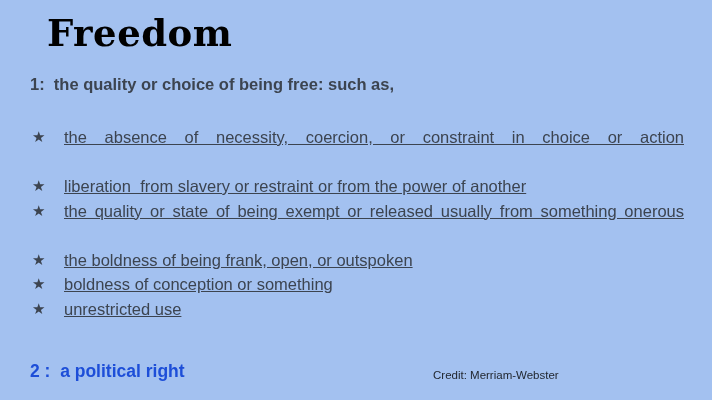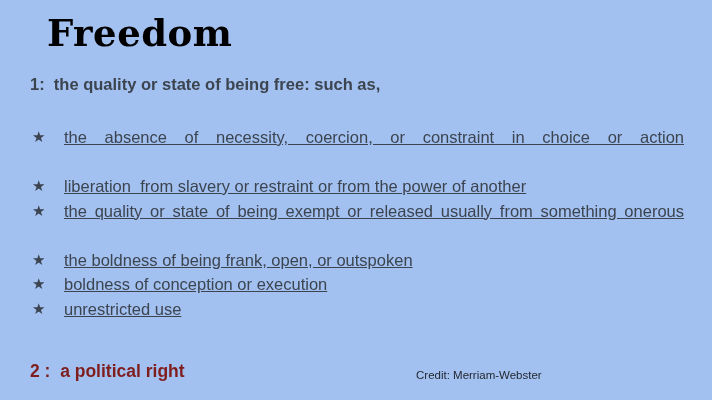--- a/index.html
+++ b/index.html
@@ -97,45 +97,45 @@
     width: 100%;
   }
 
   
   .sense-two {
     position: absolute;
     left: 30px;
     top: 360px;
     font-size: 17.5px;
     font-weight: bold;
-    color: #7f1d1d;
+    color: #1d4ed8;
     white-space: pre;
     line-height: 1.3;
   }
 
   
   .credit {
     position: absolute;
-    left: 416px;
+    left: 433px;
     top: 368px;
     font-size: 11.5px;
     font-weight: normal;
     color: #222831;
     white-space: nowrap;
     line-height: 1.3;
   }
 </style>
 </head>
 <body>
 
 <div class="slide">
 
   <div class="title">Freedom</div>
 
-  <div class="sense-one">1:  the quality or state of being free: such as,</div>
+  <div class="sense-one">1:  the quality or choice of being free: such as,</div>
 
   <ul class="bullet-list">
 
     <li class="bullet-item justify">
       <span class="bullet-star">★</span>
       <span class="bullet-text">the absence of necessity, coercion, or constraint in choice or action</span>
     </li>
 
     <li class="bullet-item single">
       <span class="bullet-star">★</span>
@@ -147,21 +147,21 @@
       <span class="bullet-text">the quality or state of being exempt or released usually from something onerous</span>
     </li>
 
     <li class="bullet-item single">
       <span class="bullet-star">★</span>
       <span class="bullet-text">the boldness of being frank, open, or outspoken</span>
     </li>
 
     <li class="bullet-item single">
       <span class="bullet-star">★</span>
-      <span class="bullet-text">boldness of conception or execution</span>
+      <span class="bullet-text">boldness of conception or something</span>
     </li>
 
     <li class="bullet-item single">
       <span class="bullet-star">★</span>
       <span class="bullet-text">unrestricted use</span>
     </li>
 
   </ul>
 
   <div class="sense-two">2 :  a political right</div>

